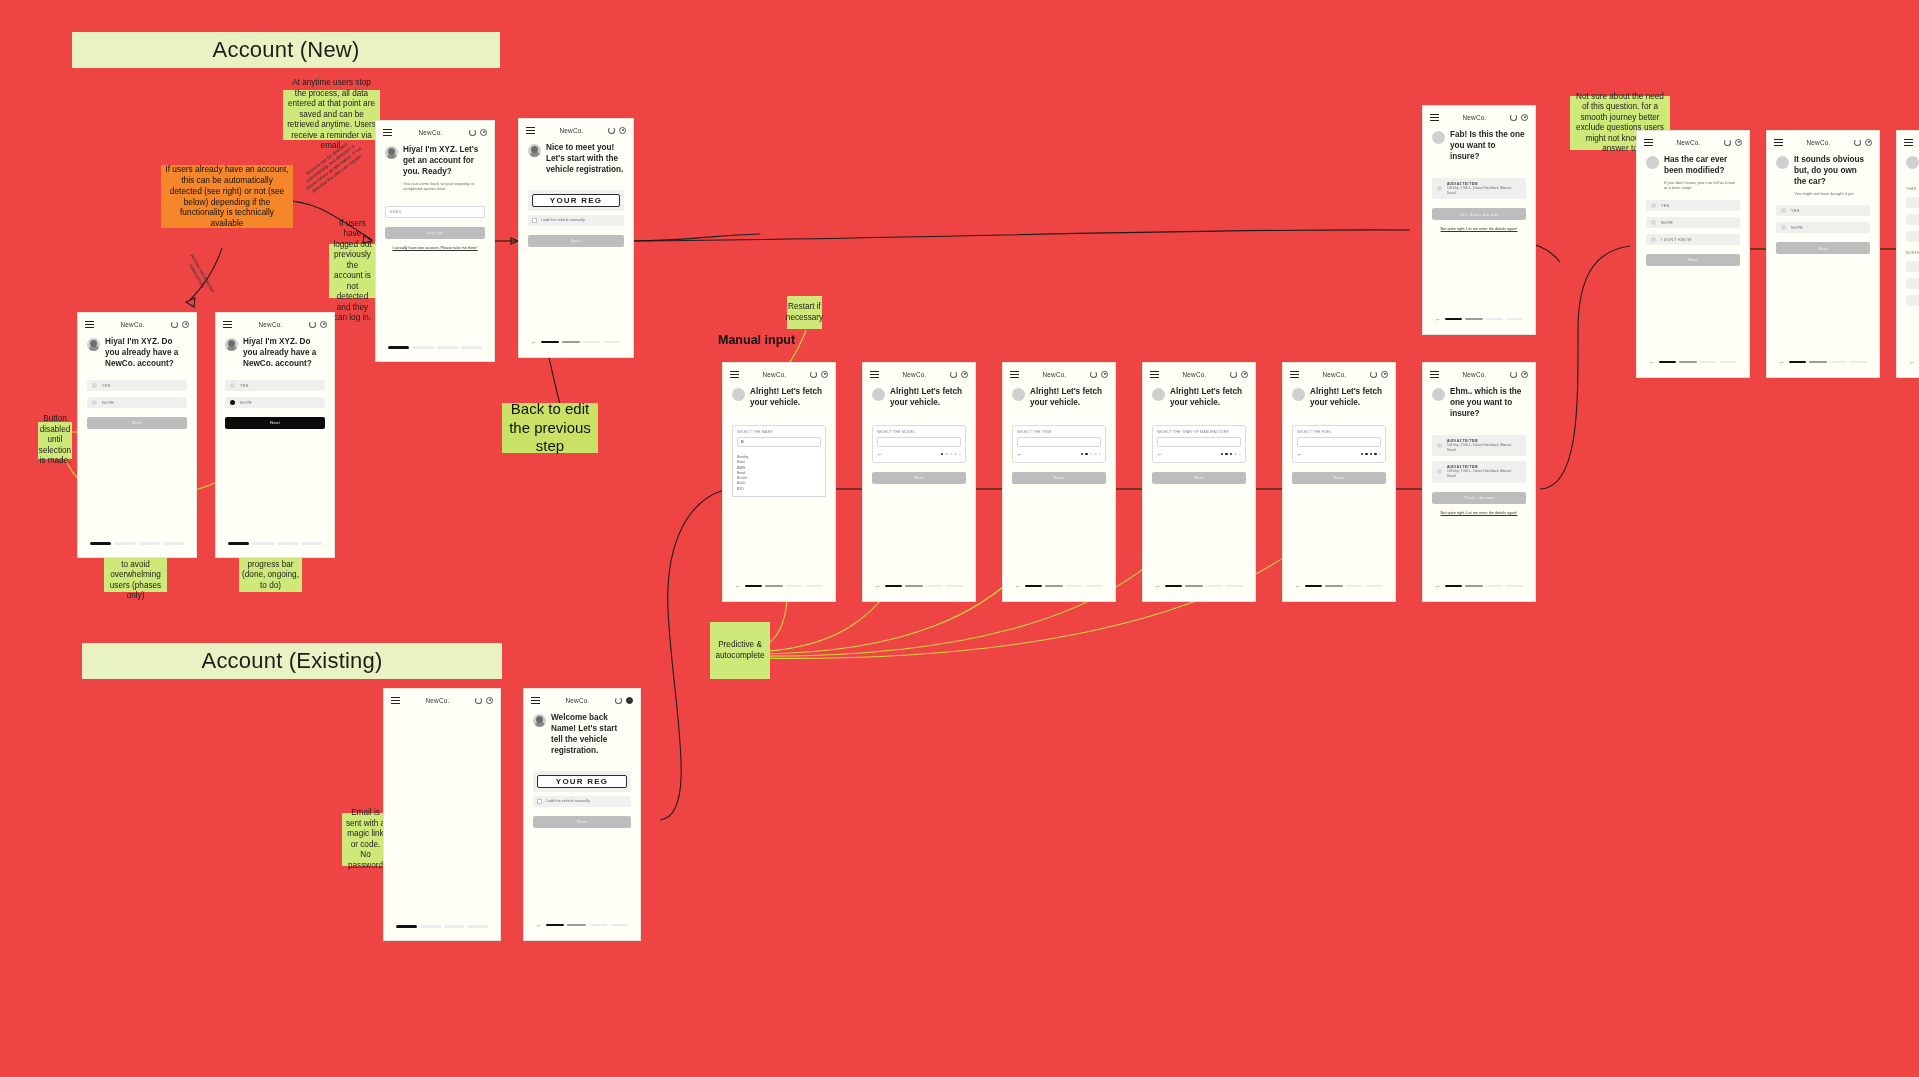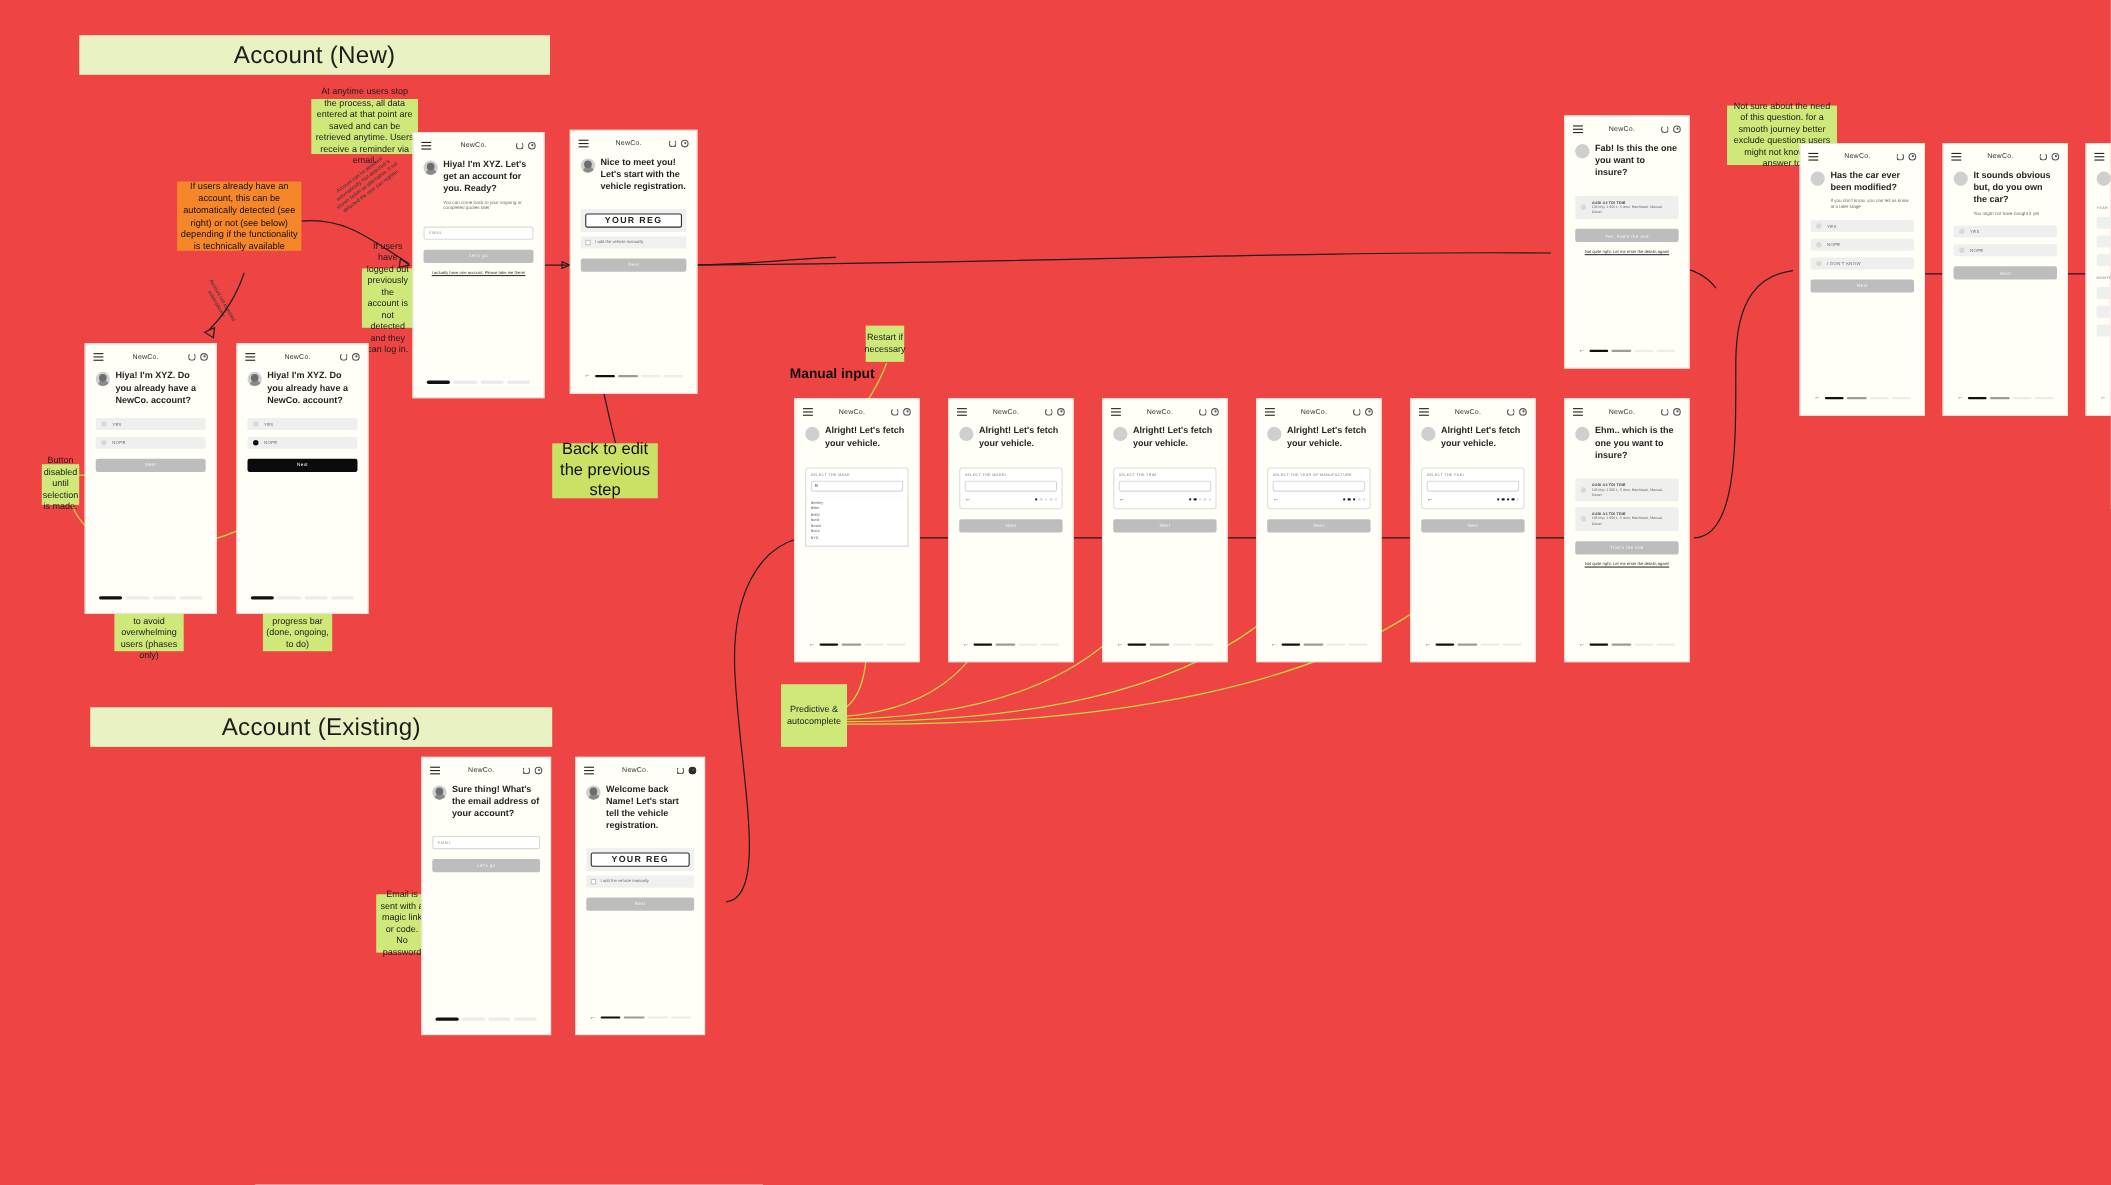--- a/index.html
+++ b/index.html
@@ -279,21 +279,21 @@
 
 
   <div class="banner" style="left:82px; top:643px; width:420px; height:36px;">
     <span>Account (Existing)</span>
   </div>
 
   <div class="note lgreen" style="left:283px; top:90px; width:97px; height:50px;text-align:center;">
     <span>At anytime users stop the process, all data entered at that point are saved and can be retrieved anytime. Users receive a reminder via email.</span>
   </div>
 
-  <div class="note orange" style="left:161px; top:165px; width:113px; height:63px;">
+  <div class="note orange" style="left:161px; top:165px; width:132px; height:63px;">
     <span>If users already have an account, this can be automatically detected (see right) or not (see below) depending if the functionality is technically available</span>
   </div>
 
   <div class="note lgreen" style="left:329px; top:244px; width:47px; height:54px;">
     <span>If users have logged out previously the account is not detected and they can log in.</span>
   </div>
 
   <div class="note lgreen" style="left:38px; top:422px; width:34px; height:37px;">
     <span>Button disabled until selection is made.</span>
   </div>
@@ -502,32 +502,20 @@
       <span class="ph-burger">
           <i></i>
           <i></i>
           <i></i>
         </span>
       <span class="ph-brand">NewCo.</span>
       <span class="ph-icons">
         <span class="ic refresh"></span>
         <span class="ic user"></span>
       </span>
-    </div>
-    <div class="ph-body">
-      <div class="bubble">
-        <span class="avatar photo"></span>
-        <div class="q">Sure thing! What's the email address of your account?</div>
-      </div>
-      <div class="field">
-        <span>EMAIL</span>
-      </div>
-      <div class="btn">
-        <span>Let's go</span>
-      </div>
     </div>
     <div class="progress">
       <span class="seg done"></span>
       <span class="seg"></span>
       <span class="seg"></span>
       <span class="seg"></span>
     </div>
   </div>
 
   <div class="phone" style="left:523px; top:688px; width:118px; height:253px;">

